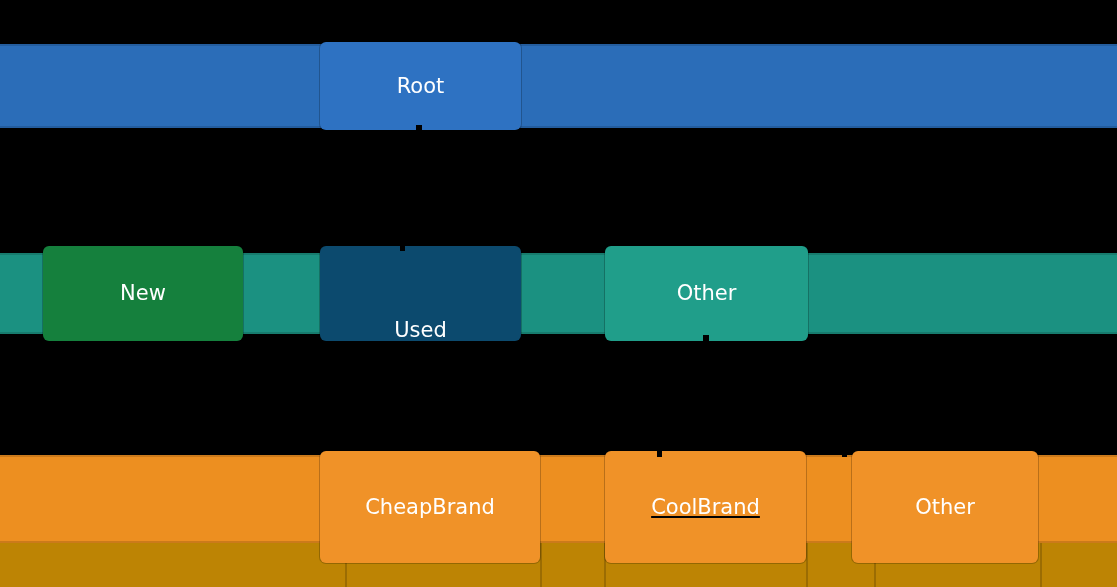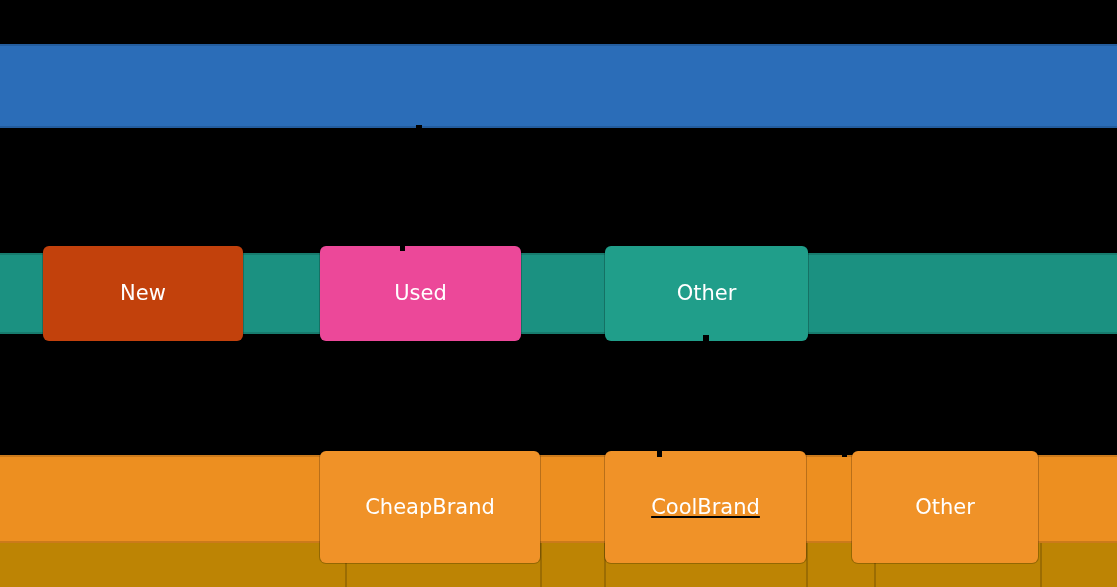--- a/index.html
+++ b/index.html
@@ -80,25 +80,28 @@
   <div class="band band-2" style="background: rgb(237, 143, 32);"></div>
 
   <div class="footer-band" style="background: rgb(189, 132, 4);"></div>
   <div class="seam" style="left:345px;"></div>
   <div class="seam" style="left:540px;"></div>
   <div class="seam" style="left:604px;"></div>
   <div class="seam" style="left:806px;"></div>
   <div class="seam" style="left:874px;"></div>
   <div class="seam" style="left:1040px;"></div>
 
+  <div class="node node-root" style="background: rgb(46, 114, 194);">
+    <span class="node-label">Root</span>
+  </div>
 
-  <div class="node lvl1 node-new" style="background: #c2410c;">
+  <div class="node lvl1 node-new" style="background: #15803d;">
     <span class="node-label">New</span>
   </div>
-  <div class="node lvl1 node-used" style="background: #ec4899;">
+  <div class="node lvl1 node-used" style="background: #0c4a6e; align-items: flex-end;">
     <span class="node-label">Used</span>
   </div>
   <div class="node lvl1 node-other-mid" style="background: rgb(32, 158, 138);">
     <span class="node-label">Other</span>
   </div>
 
   <div class="node lvl2 node-cheap" style="background: rgb(240, 146, 40);">
     <span class="node-label">CheapBrand</span>
   </div>
   <div class="node lvl2 node-cool" style="background: rgb(240, 146, 40); text-decoration: underline;">

